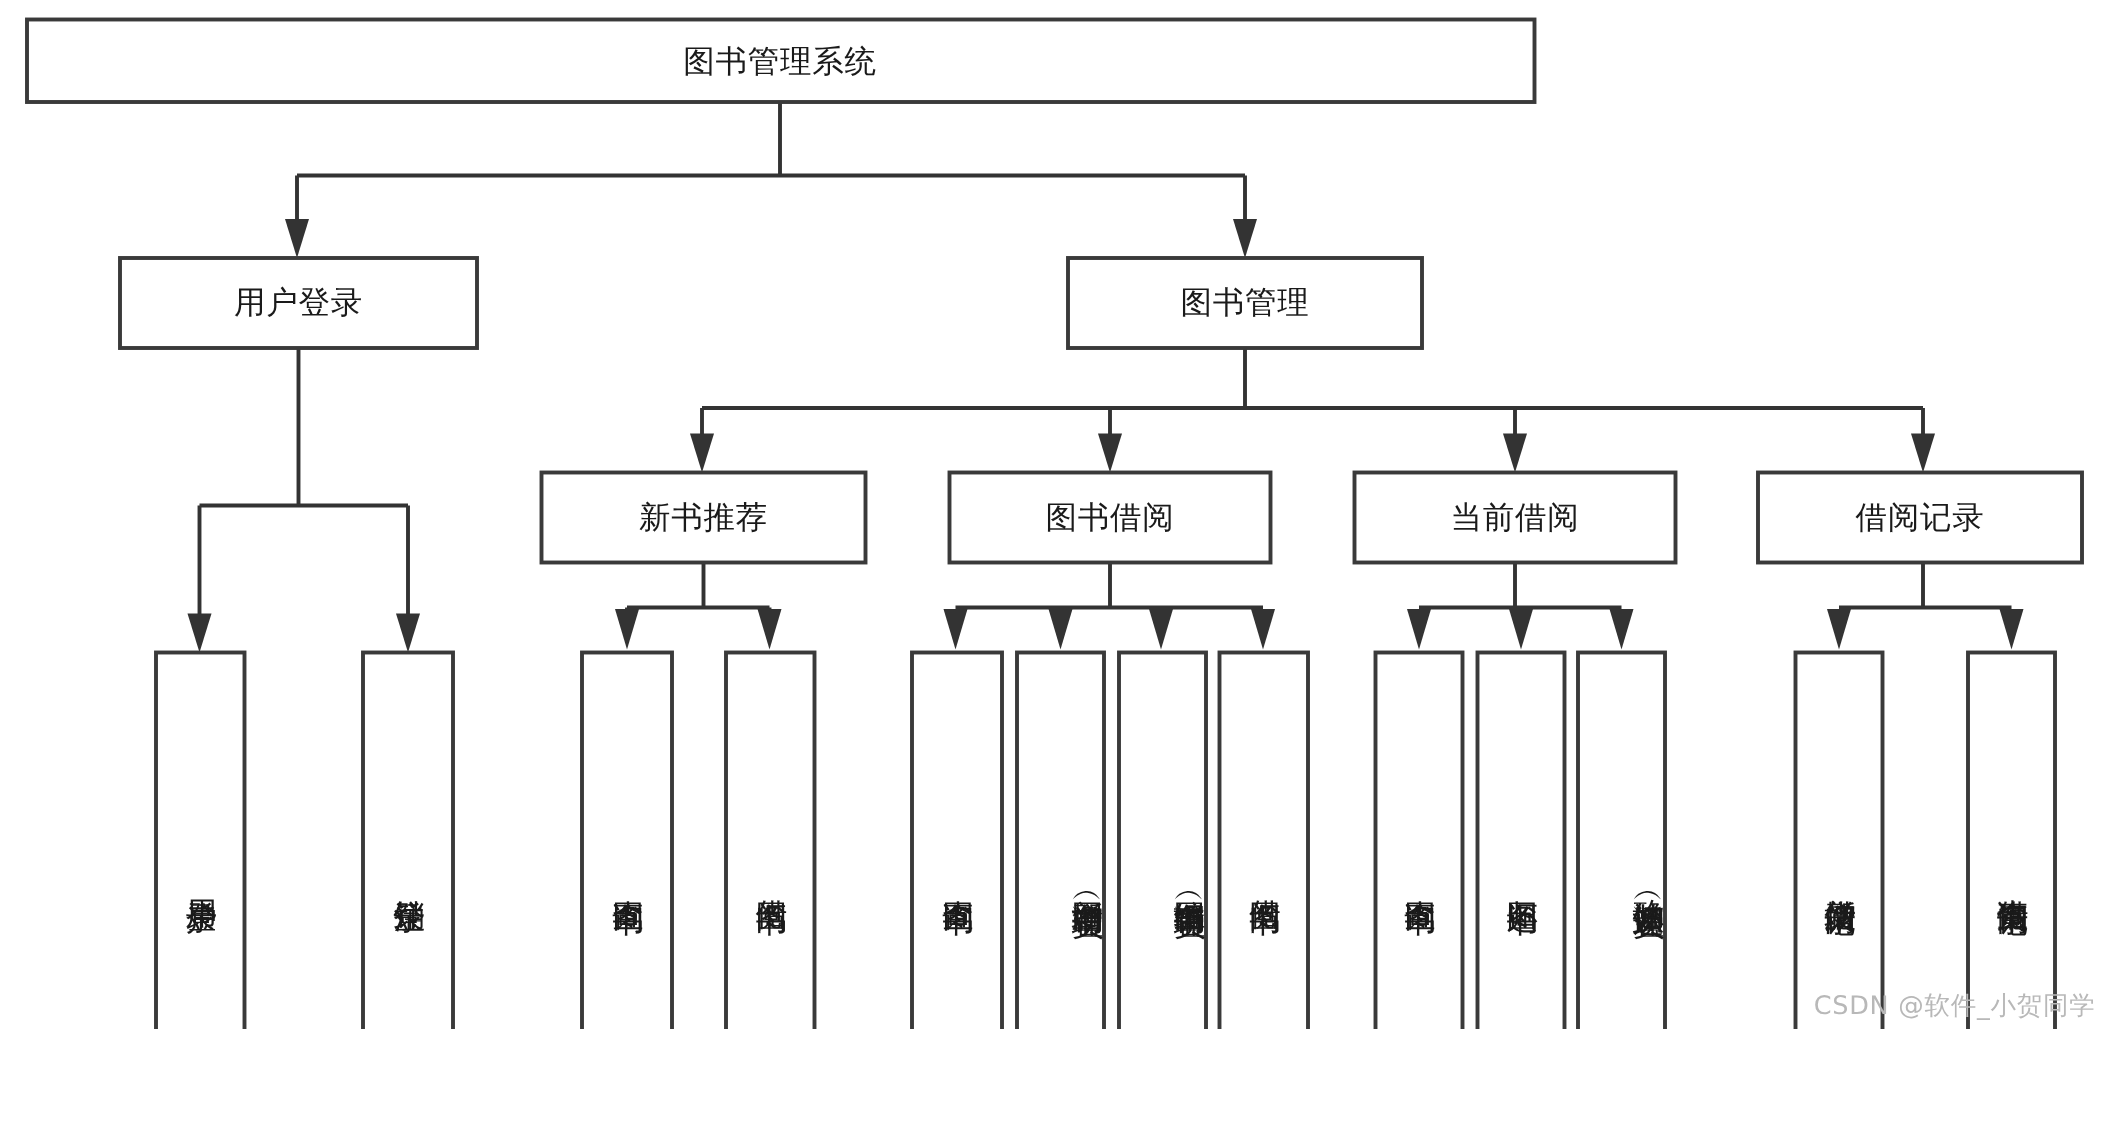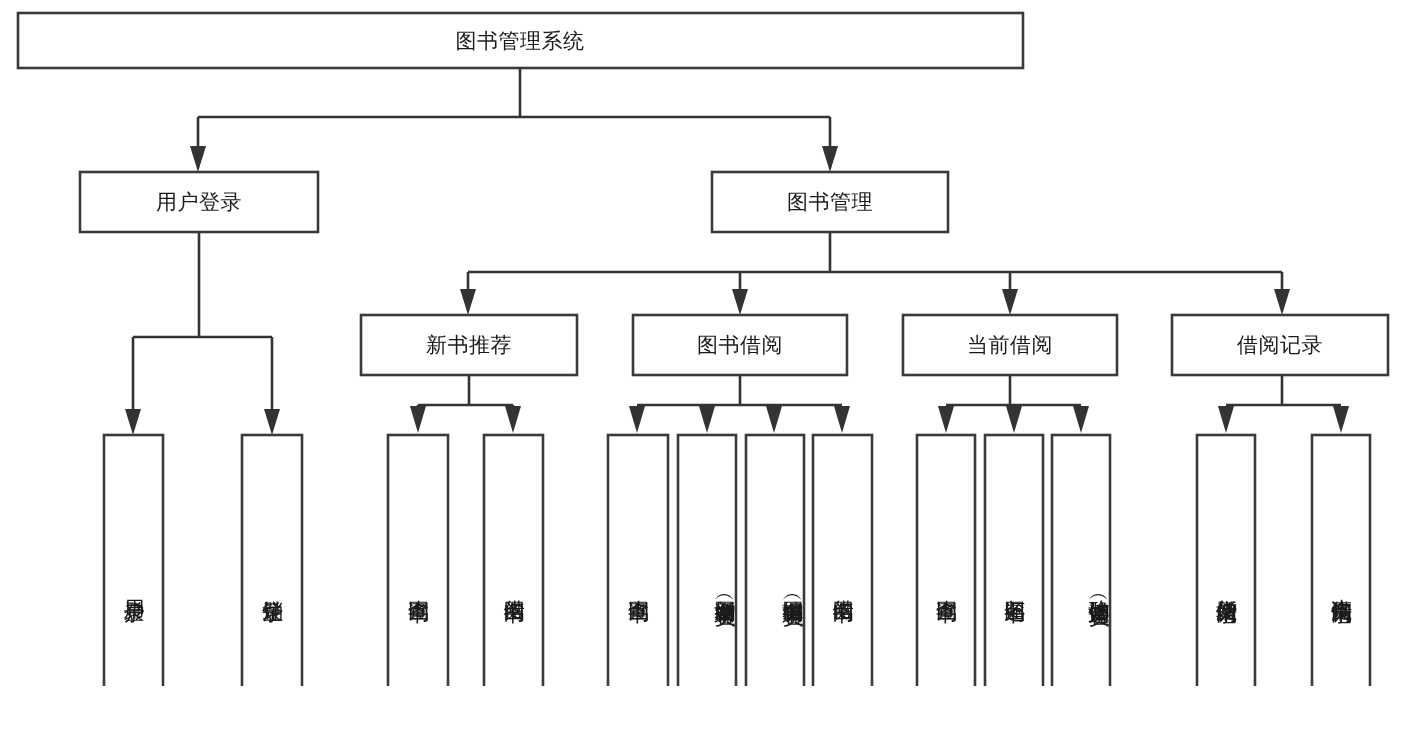--- a/index.html
+++ b/index.html
@@ -202,14 +202,15 @@
   <div class="node-label-v" style="left:746px; top:441px; width:58px; height:292px;">编辑图书（管理员）</div>
   <div class="node-label-v center-mode" style="left:813px; top:435px; width:59px; height:300px;">借阅图书</div>
 
   <div class="node-label-v center-mode" style="left:917px; top:435px; width:58px; height:300px;">查询图书</div>
   <div class="node-label-v center-mode" style="left:985px; top:435px; width:58px; height:300px;">归还图书</div>
   <div class="node-label-v" style="left:1052px; top:441px; width:58px; height:292px;">确认归还（管理员）</div>
 
   <div class="node-label-v center-mode" style="left:1197px; top:435px; width:58px; height:300px;">新增借阅记录</div>
   <div class="node-label-v center-mode" style="left:1312px; top:435px; width:58px; height:300px;">查询借阅记录</div>
 
+  <div class="watermark">CSDN @软件_小贺同学</div>
 
 </div>
 
 </body></html>

